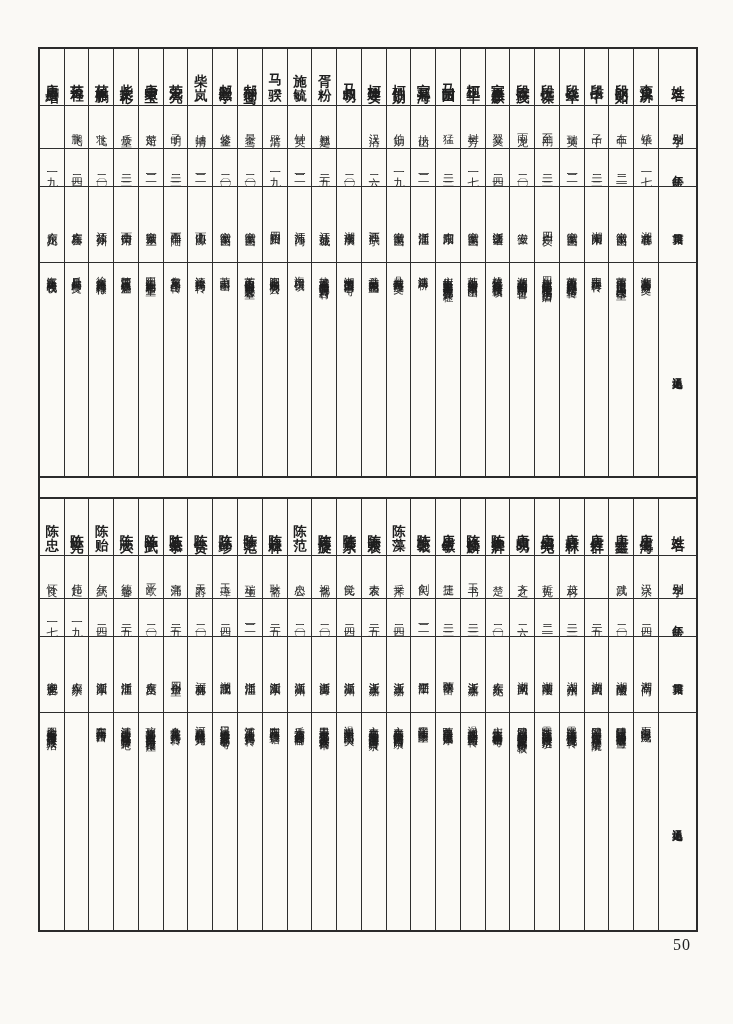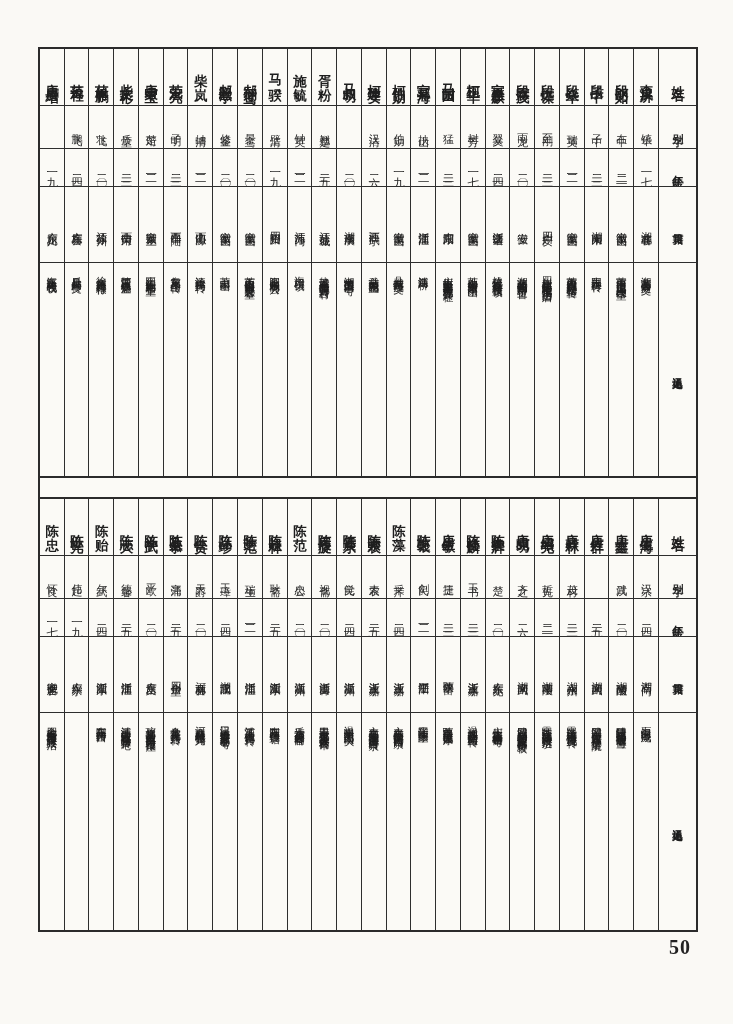--- a/index.html
+++ b/index.html
@@ -51,21 +51,21 @@
   .age-cell .vtxt{font-size:11.5px;letter-spacing:2px;}
   .native-cell .vtxt{font-size:11px;letter-spacing:1px;}
   .contact-cell .vtxt{font-size:10.5px;letter-spacing:1px;line-height:23px;}
   .hdr-name{font-size:14.5px;font-weight:700;letter-spacing:13px;}
   .hdr-sub{font-size:12px;font-weight:700;letter-spacing:6px;}
   .hdr-native{font-size:12px;font-weight:700;letter-spacing:15px;}
   .hdr-contact{font-size:12.5px;font-weight:700;letter-spacing:52px;}
   .header-col .contact-cell{align-items:center;padding-top:0;}
   .page-number{
     position:absolute;right:42px;top:936px;
-    font-size:20px;color:#222;letter-spacing:1px;font-weight:bold;
+    font-size:16px;color:#222;letter-spacing:1px;
   }
 </style>
 </head>
 <body>
 
 <div class="page">
 
   <div class="reg-table t0">
     <div class="col header-col">
       <div class="cell name-cell">

